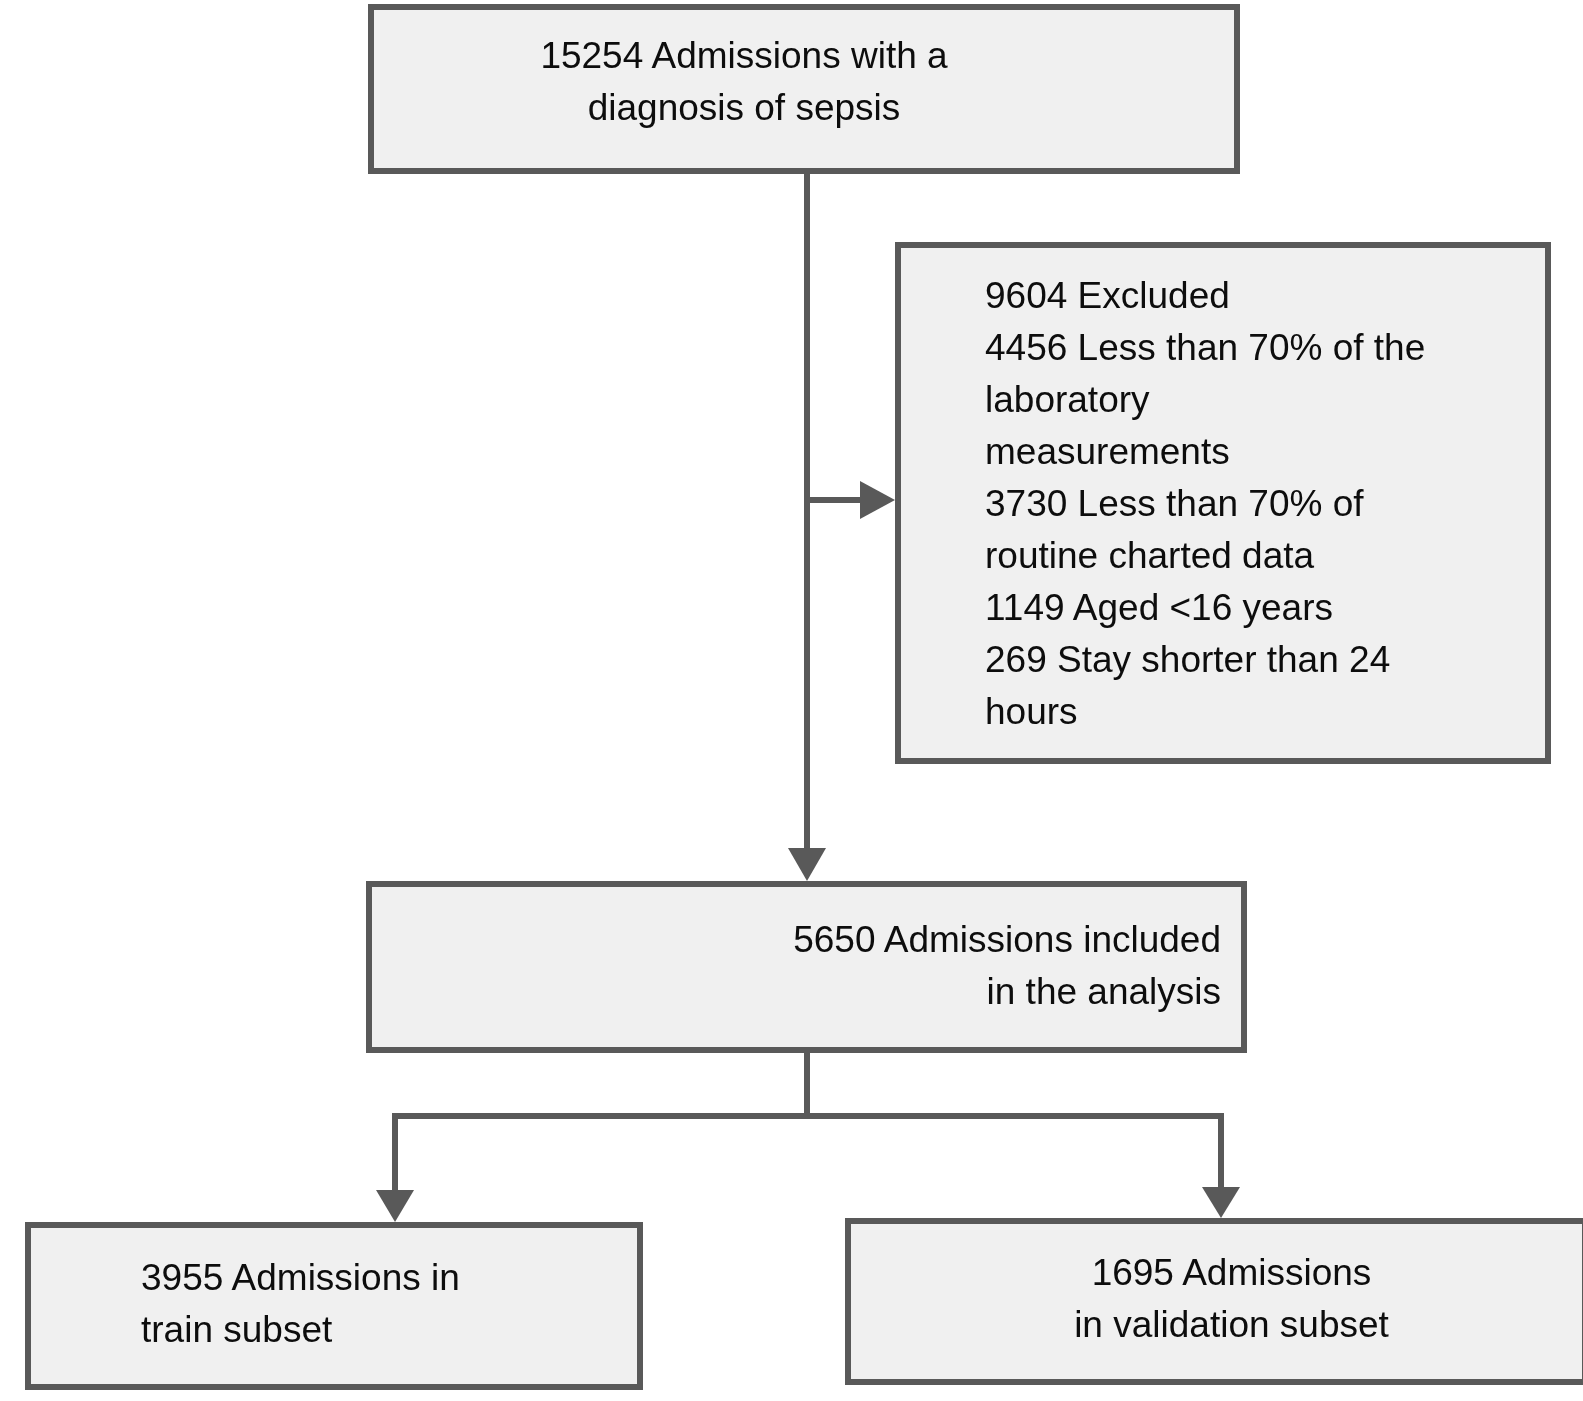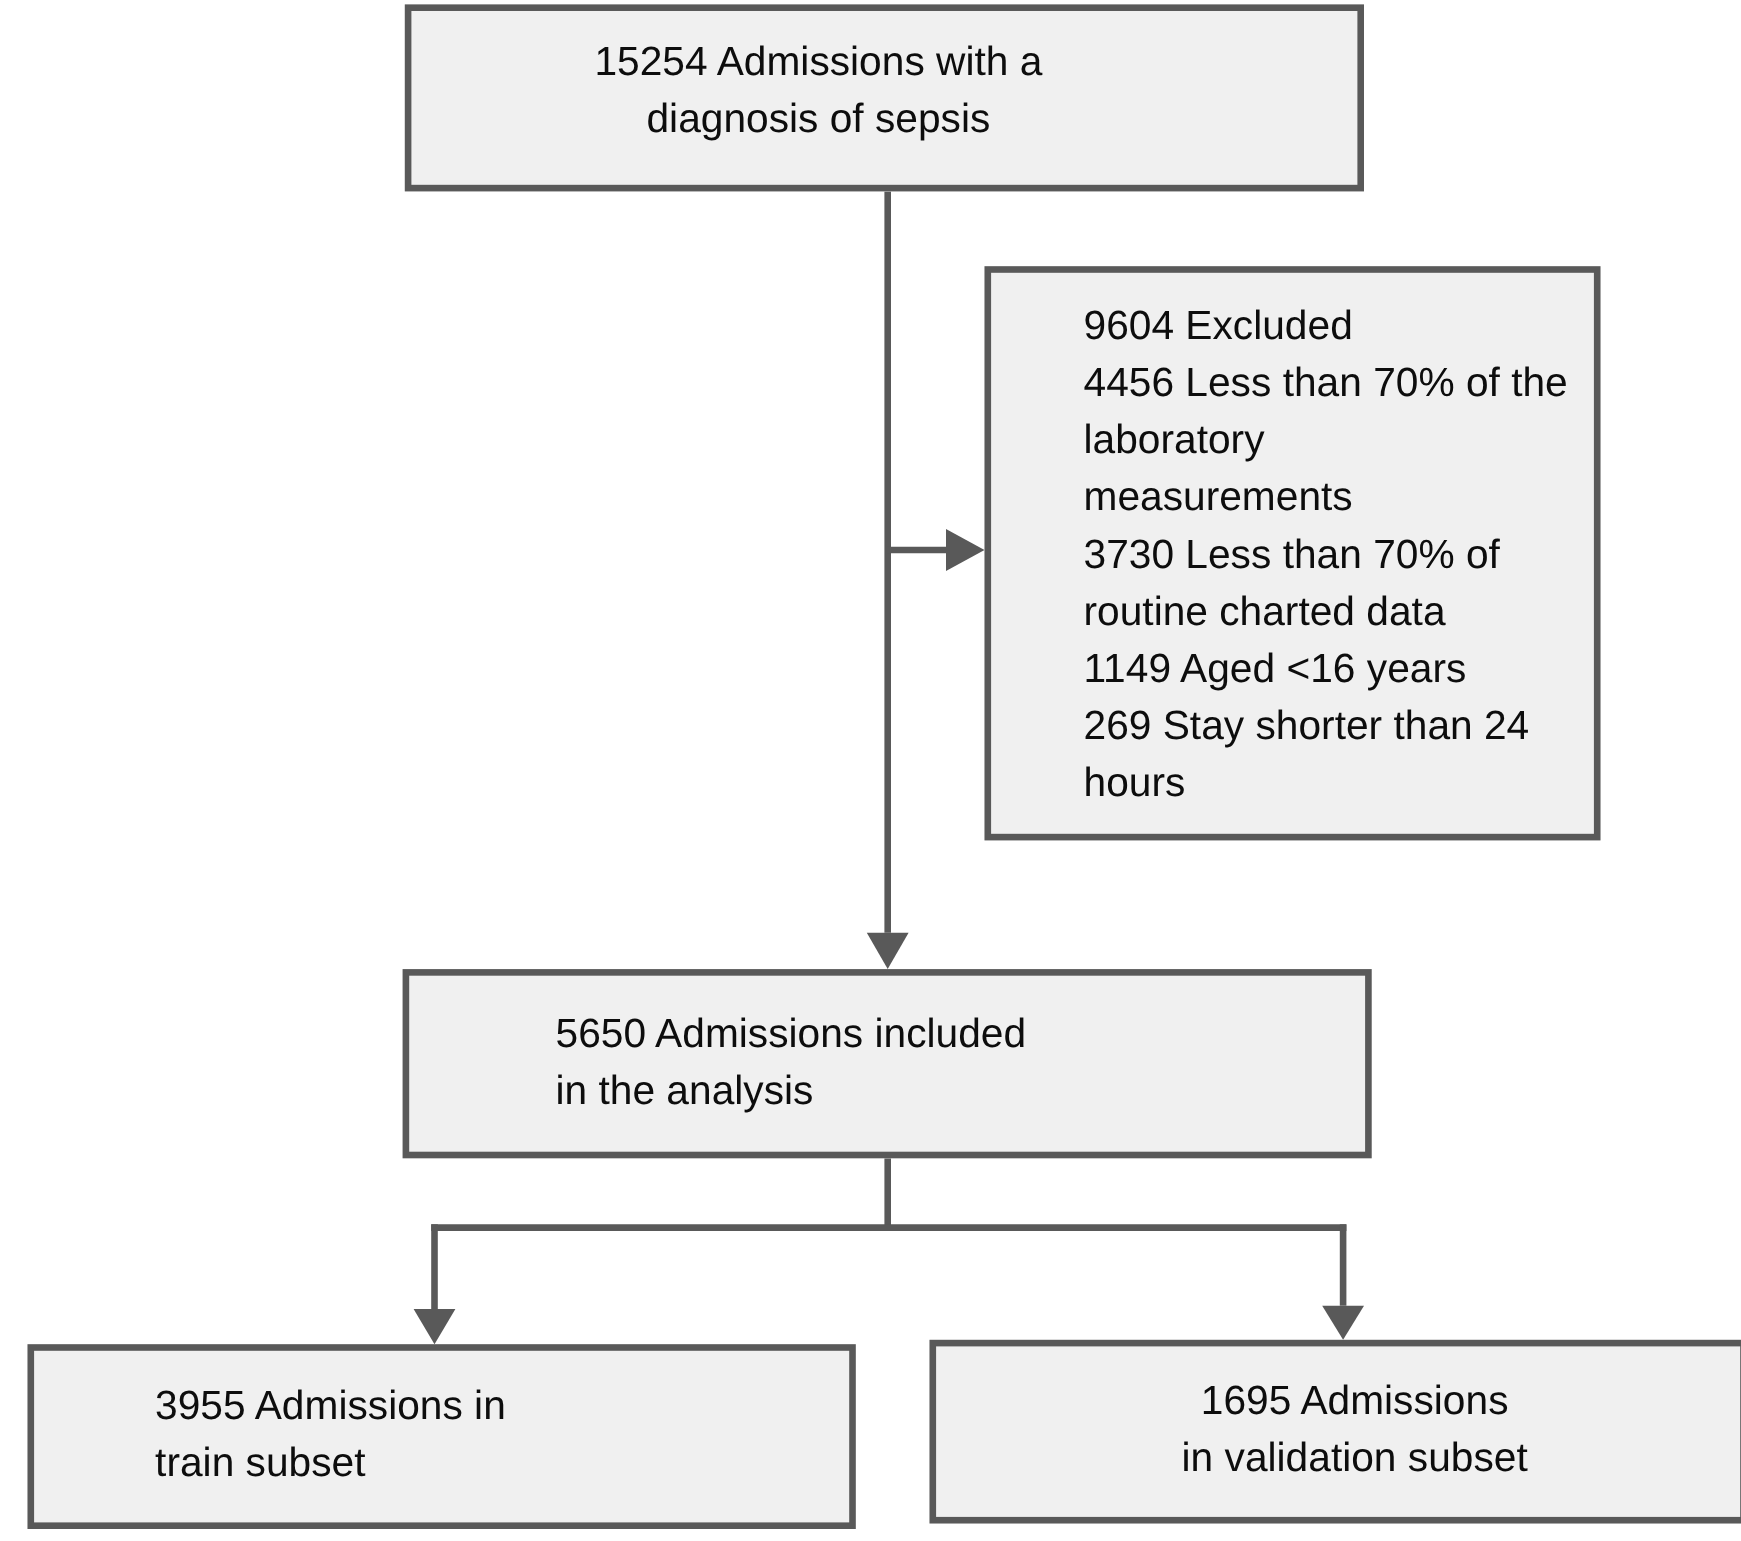--- a/index.html
+++ b/index.html
@@ -46,27 +46,27 @@
   .node-text {
     font-size: 37px;
     line-height: 52px;
     white-space: pre-line;
     color: var(--text-color);
   }
   
   .node-top    { left: 348px;  top: 4px;    width: 872px; height: 170px; }
   .node-top .node-text  { padding: 20px 120px 0 0; text-align: center; }
   
-  .node-excl   { left: 875px;  top: 242px;  width: 560px; height: 522px; }
+  .node-excl   { left: 875px;  top: 242px;  width: 656px; height: 522px; }
   .node-excl .node-text { padding: 22px 20px 0 84px; text-align: left; }
   
   .node-mid    { left: 346px;  top: 881px;  width: 881px; height: 172px; }
-  .node-mid .node-text  { padding: 27px 20px 0 133px; text-align: left; }
+  .node-mid .node-text  { padding: 27px 20px 0 133px; text-align: right; }
   
-  .node-train  { left: 5px;    top: 1222px; width: 753px; height: 168px; }
+  .node-train  { left: 5px;    top: 1222px; width: 618px; height: 168px; }
   .node-train .node-text { padding: 24px 20px 0 110px; text-align: left; }
   
   .node-valid  { left: 825px;  top: 1218px; width: 743px; height: 167px; }
   .node-valid .node-text { padding: 23px 0 0 30px; text-align: center; }
 </style>
 </head>
 <body>
 
 <div class="canvas">
 

